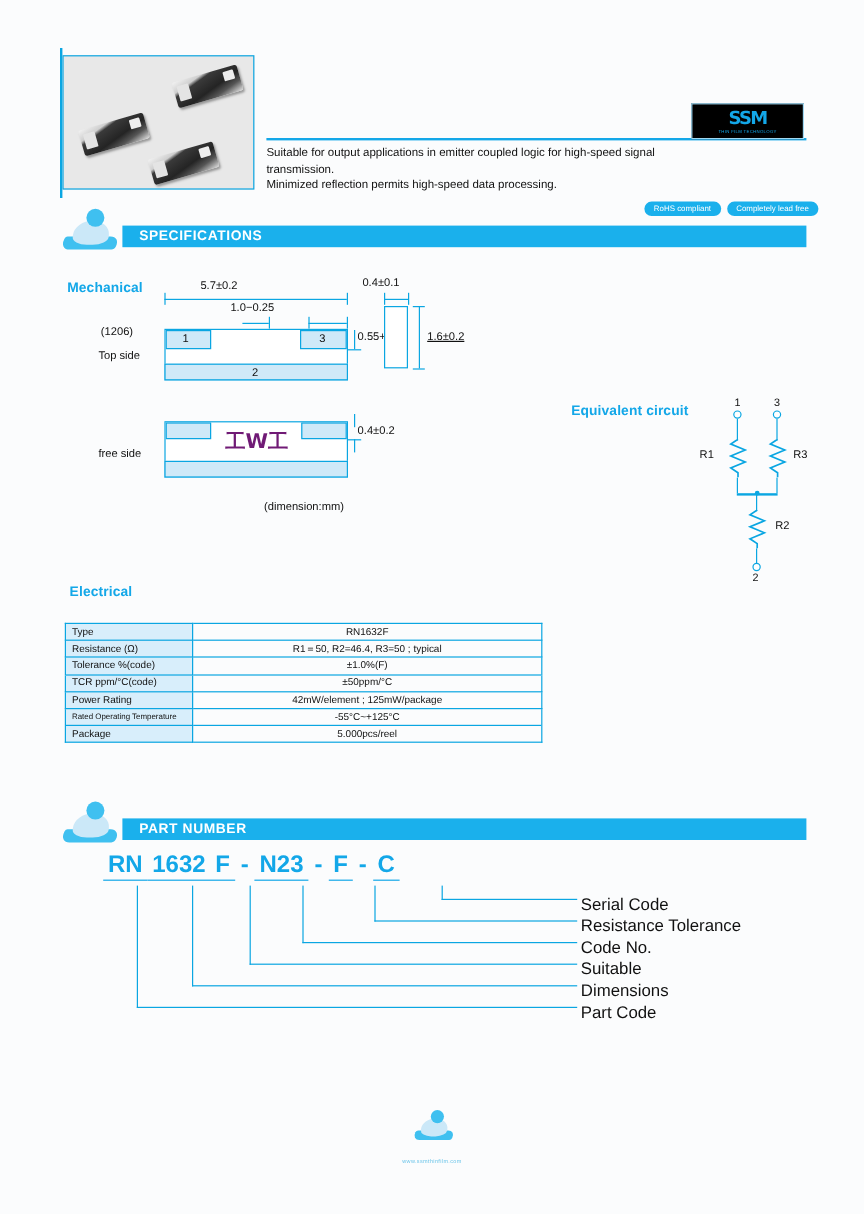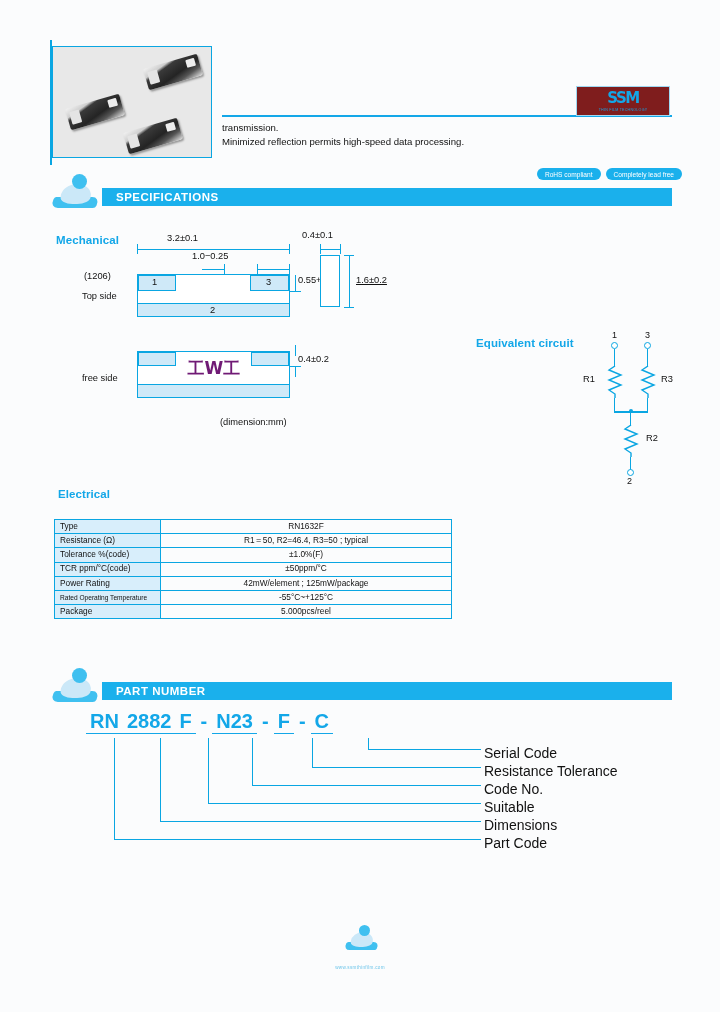--- a/index.html
+++ b/index.html
@@ -44,21 +44,21 @@
   .title {
     position:absolute; left:222px; top:45px; width:450px;
     font-size:25.5px; font-weight:bold; font-style:italic;
     color:#13a7e8; line-height:1.1; letter-spacing:-.4px;
   }
   .title-rule { position:absolute; left:222px; top:115px; width:450px; height:1.5px; background:#13a7e8; }
 
   
   .logo-box {
     position:absolute; left:576px; top:86px; width:94px; height:30px;
-    border:1px solid #9fd8f2; background:#7f1d1d;
+    border:1px solid #9fd8f2; background:#000000;
     display:flex; flex-direction:column; align-items:center; justify-content:center;
   }
   .logo-mark { font-size:15px; font-weight:bold; color:#13a7e8; letter-spacing:-1.4px; line-height:1; font-family:"DejaVu Sans", sans-serif; }
   .logo-tag { font-size:3.6px; color:#13a7e8; letter-spacing:.25px; margin-top:2px; white-space:nowrap; }
 
   
   .intro {
     position:absolute; left:222px; top:121px; width:420px;
     font-size:9.6px; line-height:1.42; color:#111;
   }
@@ -171,20 +171,21 @@
   </div>
 
   <div class="title-rule"></div>
 
   <div class="logo-box">
     <div class="logo-mark">SSM</div>
     <div class="logo-tag">THIN FILM TECHNOLOGY</div>
   </div>
 
   <div class="intro">
+    <div>Suitable for output applications in emitter coupled logic for high-speed signal</div>
     <div>transmission.</div>
     <div>Minimized reflection permits high-speed data processing.</div>
   </div>
 
   <div class="badges">
     <div class="badge">RoHS compliant</div>
     <div class="badge">Completely lead free</div>
   </div>
 
   <div class="sec" style="top:188px;">
@@ -196,21 +197,21 @@
     <div class="sec-bar">
       <span>SPECIFICATIONS</span>
     </div>
   </div>
 
   <div class="blob" style="left:96px; top:228px;"></div>
   <div class="sub" style="left:56px; top:234px;">Mechanical</div>
 
   <div class="mech">
 
-    <div class="dimtxt" style="left:115px; top:8px;">3.2±0.1</div>
+    <div class="dimtxt" style="left:115px; top:8px;">5.7±0.2</div>
     <div class="hline" style="left:85px; top:24px; width:152px;"></div>
     <div class="vline" style="left:85px; top:19px; height:10px;"></div>
     <div class="vline" style="left:237px; top:19px; height:10px;"></div>
 
     <div class="dimtxt" style="left:140px; top:26px;">1.0−0.25</div>
     <div class="hline" style="left:150px; top:44px; width:22px;"></div>
     <div class="hline" style="left:205px; top:44px; width:32px;"></div>
     <div class="vline" style="left:172px; top:39px; height:10px;"></div>
     <div class="vline" style="left:205px; top:39px; height:10px;"></div>
     <div class="vline" style="left:237px; top:39px; height:10px;"></div>
@@ -339,21 +340,21 @@
         <div class="head"></div>
     </div>
     <div class="sec-bar">
       <span>PART NUMBER</span>
     </div>
   </div>
 
   <div class="pn">
     <div class="pn-row">
       <span class="pn-tok u">RN</span>
-      <span class="pn-tok u">2882</span>
+      <span class="pn-tok u">1632</span>
       <span class="pn-tok u">F</span>
       <span class="pn-dash">-</span>
       <span class="pn-tok u">N23</span>
       <span class="pn-dash">-</span>
       <span class="pn-tok u">F</span>
       <span class="pn-dash">-</span>
       <span class="pn-tok u">C</span>
     </div>
 
     <div class="callout" style="left:484px; top:35px;">Serial Code</div>

